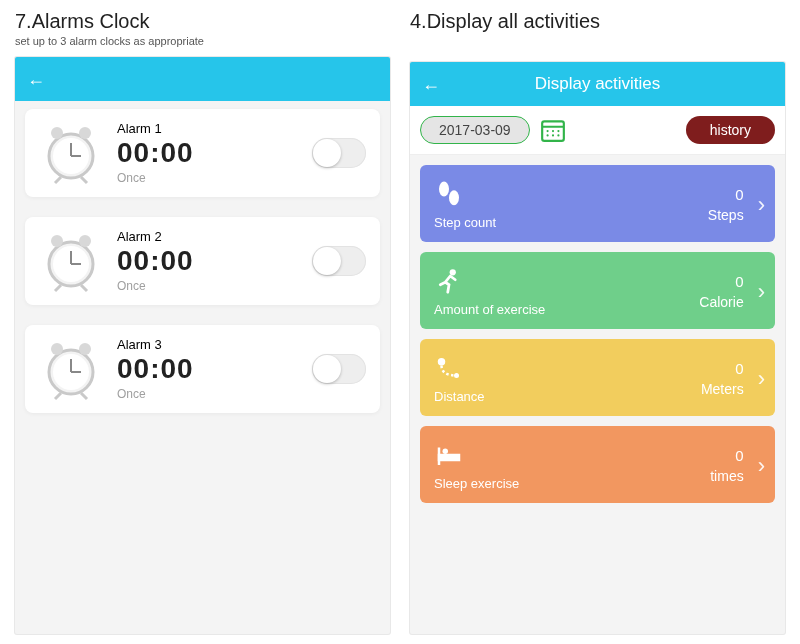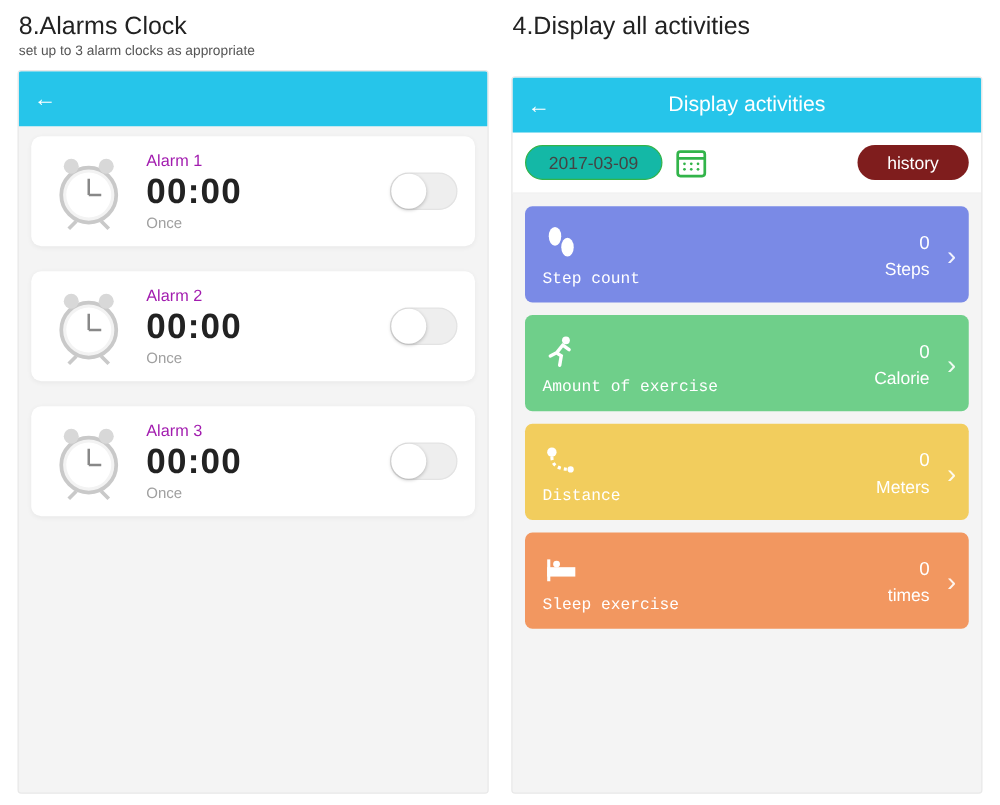--- a/index.html
+++ b/index.html
@@ -51,21 +51,21 @@
     background: #fff;
     border-radius: 8px;
     padding: 12px 14px;
     display: flex;
     align-items: center;
     gap: 14px;
     box-shadow: 0 1px 4px rgba(0,0,0,0.05);
   }
   .clock-glyph { width: 64px; height: 64px; flex-shrink: 0; }
   .alarm-text { flex: 1; display: flex; flex-direction: column; gap: 2px; }
-  .alarm-label { font-size: 13px; color: #a21caf; }
+  .alarm-label { font-size: 13px; color: #000000; }
   .alarm-time { font-size: 28px; font-weight: 600; letter-spacing: 1px; color: #222; line-height: 1.1; }
   .alarm-rep { font-size: 12px; color: #a0a0a0; }
   .toggle {
     width: 54px; height: 30px; border-radius: 30px;
     background: #eee; position: relative; flex-shrink: 0;
     box-shadow: inset 0 0 0 1px #e3e3e3;
   }
   .toggle-knob {
     width: 28px; height: 28px; border-radius: 50%;
     background: #fff; position: absolute; top: 1px; left: 1px;
@@ -80,58 +80,58 @@
     align-items: center;
     gap: 10px;
     border-bottom: 1px solid #eee;
   }
   .date-pill {
     border: 1.5px solid #32b44a;
     color: #444;
     padding: 5px 18px;
     border-radius: 18px;
     font-size: 14px;
-    background:#14b8a6;
+    background:#e5e5e5;
   }
   .cal-icon { width: 26px; height: 26px; }
   .history-btn {
     background: #7f1d1d;
     color: #fff;
     border-radius: 18px;
     padding: 6px 24px;
     font-size: 14px;
     margin-left: auto;
   }
   .act-list { flex: 1; padding: 10px; display: flex; flex-direction: column; gap: 10px; }
   .act-card {
     border-radius: 6px;
     color: #fff;
     padding: 14px 10px 12px 14px;
     display: flex;
     align-items: center;
     gap: 10px;
     position: relative;
   }
-  .act-left { display: flex; flex-direction: column; align-items: flex-start; gap: 6px; font-family: Liberation Mono, monospace;}
+  .act-left { display: flex; flex-direction: column; align-items: flex-start; gap: 6px;}
   .act-icon { width: 30px; height: 30px; }
   .act-label { font-size: 13px; }
   .act-right { margin-left: auto; text-align: right; display: flex; flex-direction: column; gap: 4px;}
   .act-value { font-size: 15px; }
   .act-unit { font-size: 14px; }
   .chev { font-size: 22px; margin-left: 4px; color: rgba(255,255,255,0.9);}
   .c-steps { background: #7a8ae6; }
   .c-exercise { background: #6fcf8a; }
   .c-distance { background: #f2cd5d; }
   .c-sleep { background: #f29760; }
 </style>
 </head>
 <body>
 
 <div class="col">
-  <div class="section-title">8.Alarms Clock</div>
+  <div class="section-title">7.Alarms Clock</div>
   <div class="section-sub">set up to 3 alarm clocks as appropriate</div>
   <div class="phone">
     <div class="topbar">
       <span class="back-arrow">←</span>
     </div>
     <div class="content">
 
       <div class="alarm-card">
         <svg class="clock-glyph" viewBox="0 0 64 64">
           <circle cx="32" cy="35" r="22" fill="#f3f3f3" stroke="#c9c9c9" stroke-width="3"></circle>

